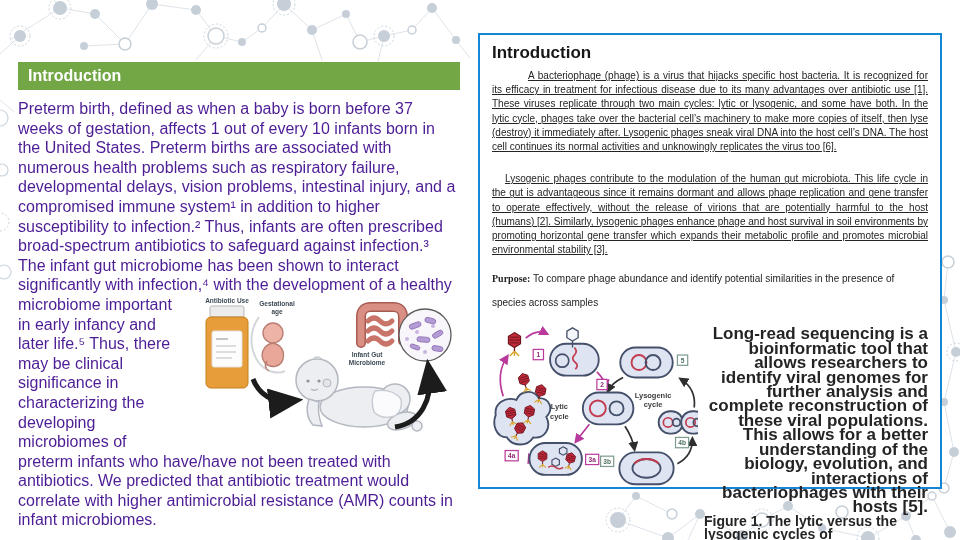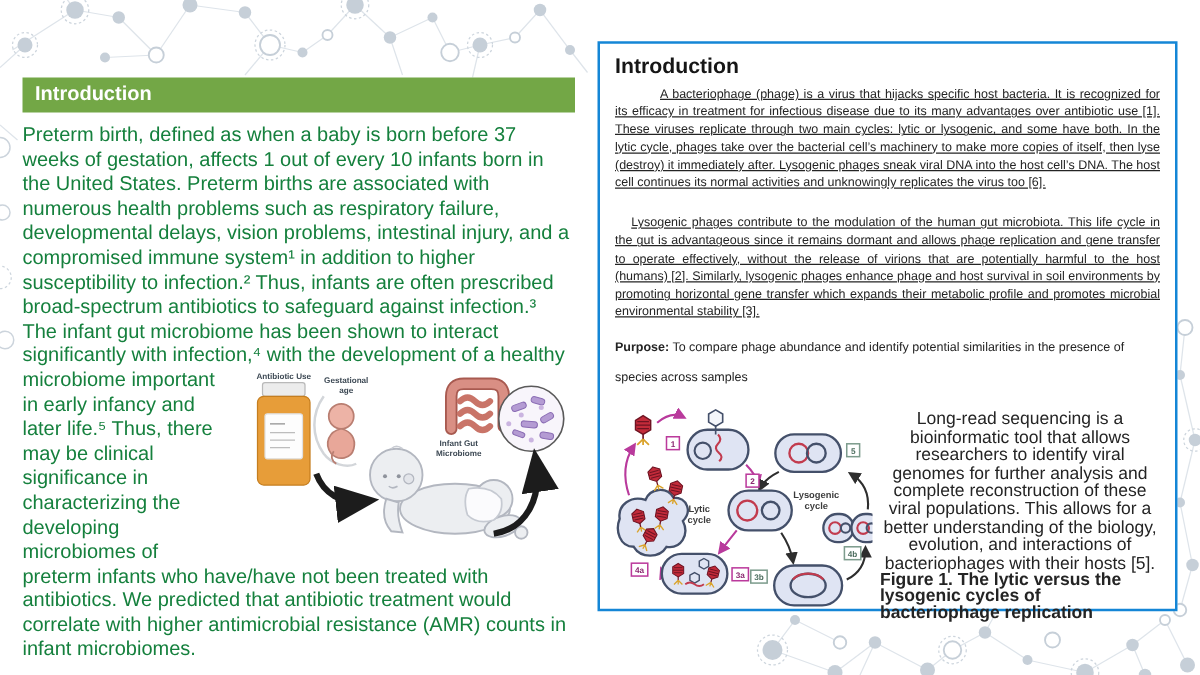--- a/index.html
+++ b/index.html
@@ -11,43 +11,43 @@
   svg text{font-family:"Liberation Sans", sans-serif;}
   .bg-pattern{position:absolute;left:0;top:0;width:960px;height:540px;z-index:0;}
 
   
   .left-section{position:absolute;left:18px;top:62px;width:442px;z-index:2;}
   .green-bar{
     background:#73a746;color:#ffffff;font-weight:bold;font-size:16px;
     padding:4px 10px;height:20px;line-height:20px;
   }
   .left-body{
-    margin-top:9px;color:#15803d;font-size:16px;line-height:19.6px;
+    margin-top:9px;color:#4c1d95;font-size:16px;line-height:19.6px;
     text-align:left;
   }
   .illus-float{
     float:right;width:272px;height:152px;margin-left:4px;margin-bottom:2px;
   }
 
   
   .right-panel{
     position:absolute;left:478px;top:33px;width:464px;height:456px;z-index:2;
     box-sizing:border-box;border:2px solid #1486d6;background:#ffffff;
     padding:6px 12px 4px 12px;color:#242424;
   }
   .rp-heading{font-size:17px;font-weight:bold;color:#161616;margin:2px 0 6px 0;}
   .rp-para{font-size:10px;line-height:14.2px;text-align:justify;margin:0;text-decoration:underline;}
   .rp-para1{text-indent:36px;}
   .rp-para2{text-indent:13px;margin-top:18px;}
   .rp-purpose{font-size:10px;line-height:24px;margin-top:10px;}
-  .rp-purpose .plabel{font-weight:bold;}
+  .rp-purpose .plabel{font-weight:bold;font-family:Liberation Serif, serif;}
   .rp-bottom{display:flex;margin-top:2px;}
   .rp-figure{width:206px;height:164px;flex:0 0 auto;}
   .rp-rightcol{width:224px;margin-left:6px;}
-  .rp-longread{font-size:14px;line-height:14.4px;margin:2px 0 0 0;text-align:center;}
+  .rp-longread{font-size:17px;line-height:14.4px;margin:2px 0 0 0;text-align:right;font-weight:bold;}
   .rp-caption{font-size:14px;line-height:12.8px;font-weight:bold;}
 </style>
 </head>
 <body>
 
 <svg class="bg-pattern" viewBox="0 0 960 540">
   <g stroke="#dee4ea" stroke-width="1">
     <line x1="10" y1="40" x2="60" y2="8"></line>
       <line x1="60" y1="8" x2="95" y2="14"></line>
     <line x1="95" y1="14" x2="125" y2="44"></line>

